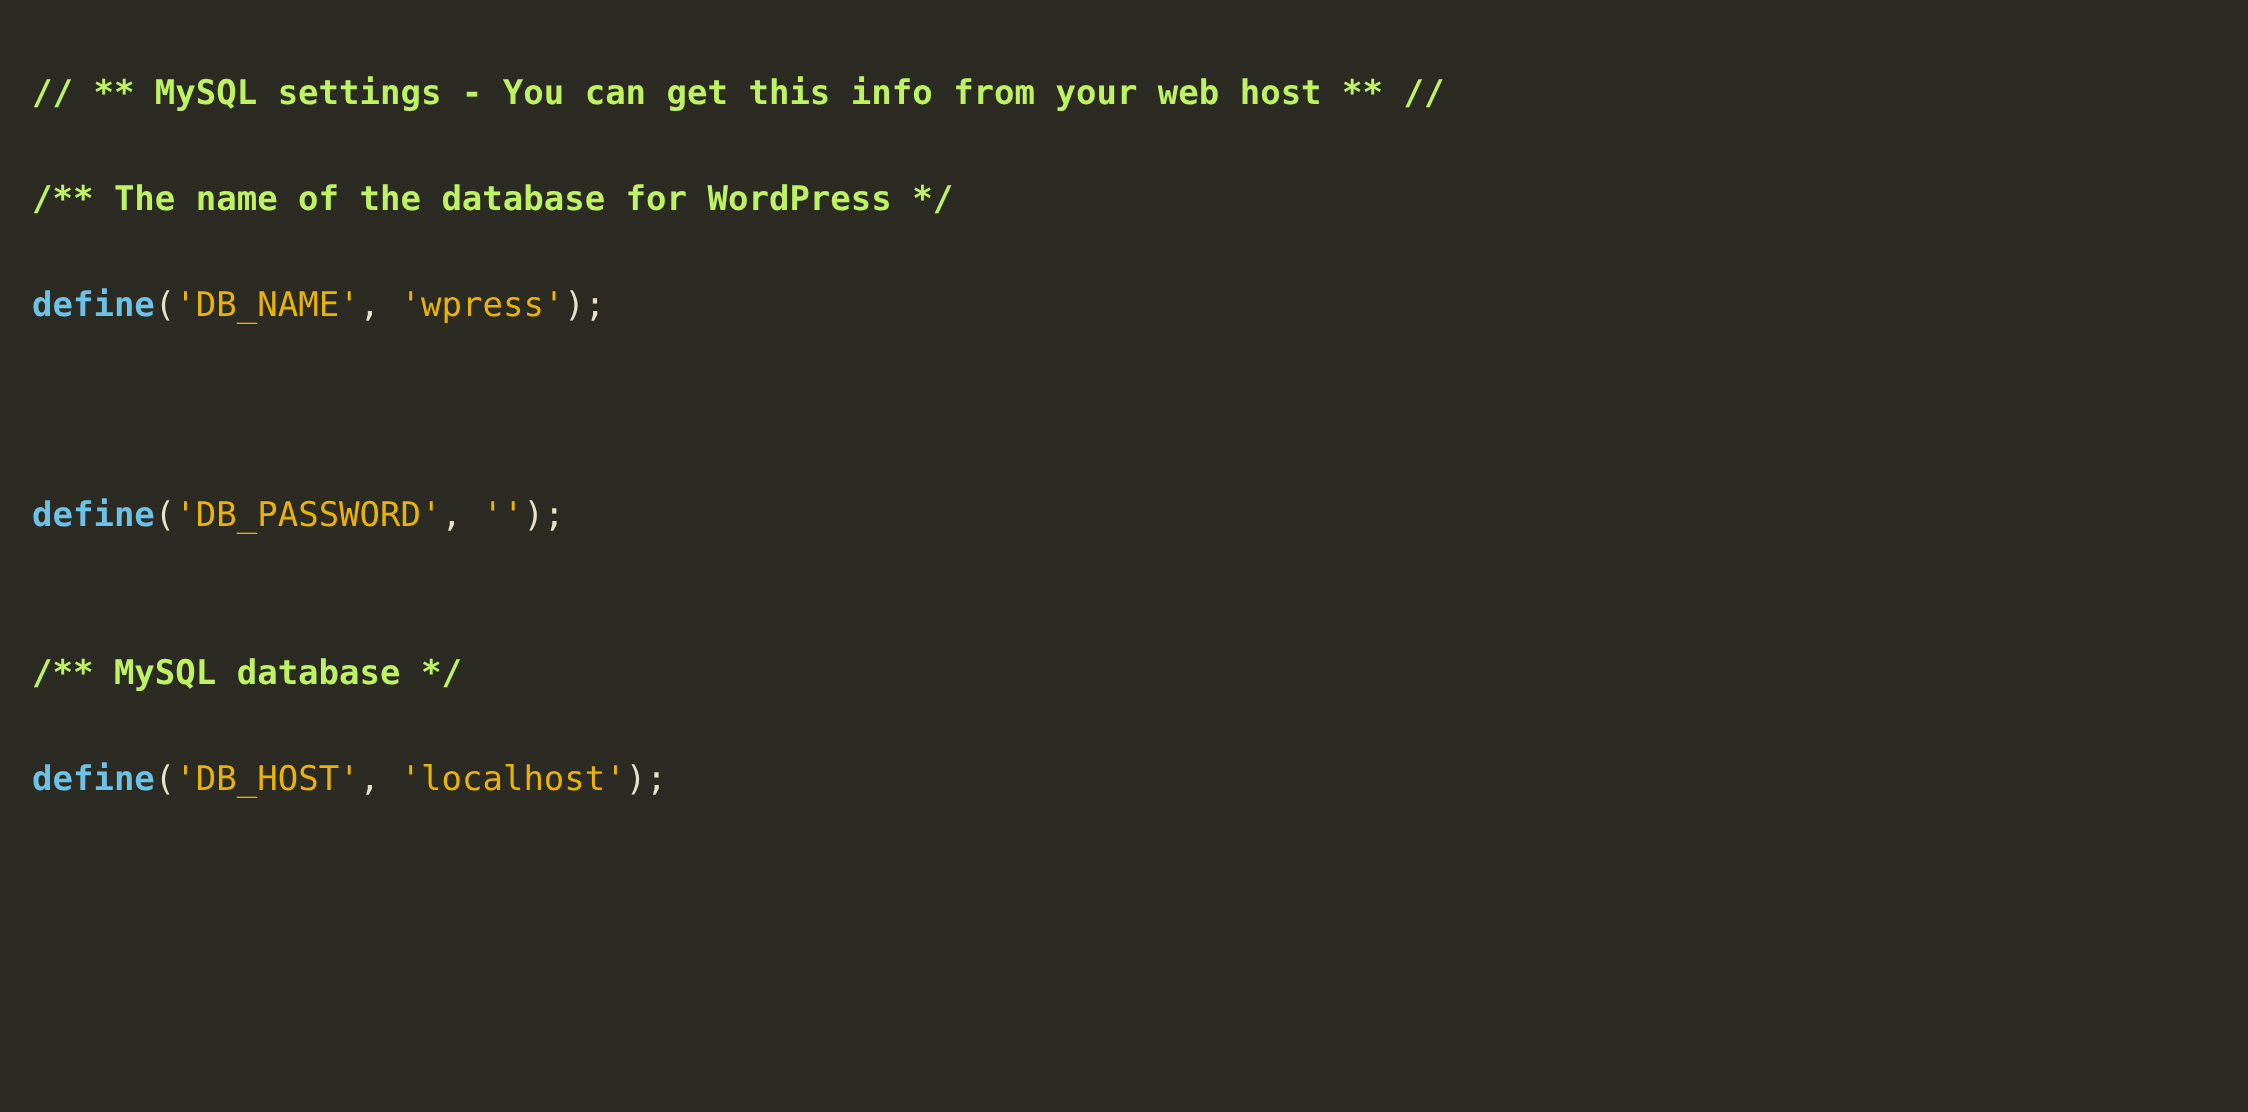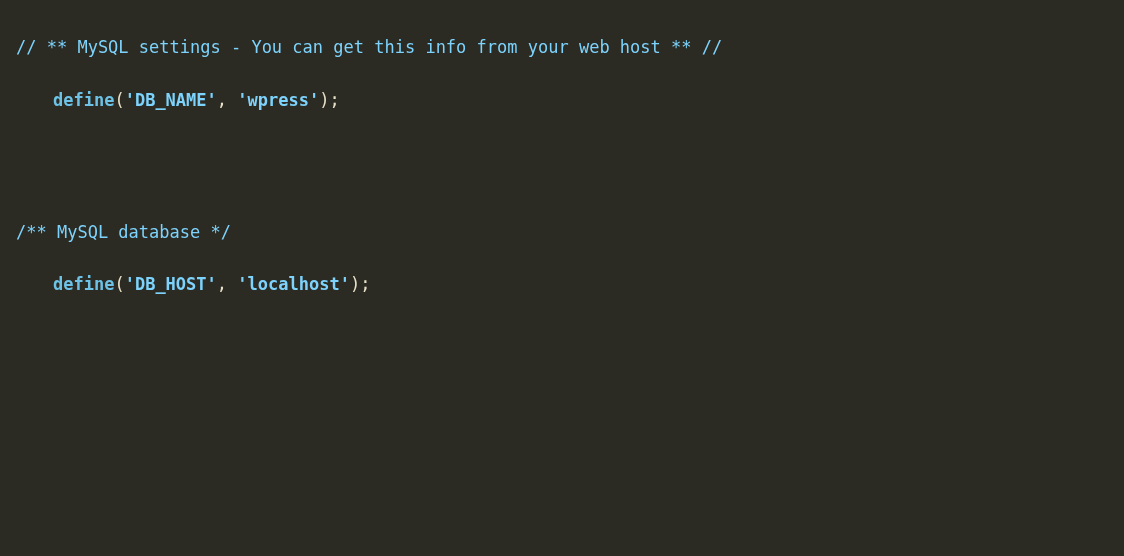--- a/index.html
+++ b/index.html
@@ -11,49 +11,51 @@
       line-height: 1.55;
       width: 1124px;
       height: 556px;
       overflow: hidden;
     }
     .code-container {
       padding: 8px 16px;
       white-space: pre;
     }
     .comment {
-      color: #7dd3fc;
+      color: #bef264;
+      font-weight: bold;
     }
     .keyword {
       color: #6dc2e6;
       font-weight: bold;
-      margin-left: 37px;
     }
     .paren {
       color: #e6e1c8;
     }
     .string {
-      color: #7dd3fc;
-      font-weight: bold;
+      color: #eab308;
+      font-weight: normal;
     }
     .semicolon {
       color: #e6e1c8;
     }
     .line {
       display: block;
     }
   </style>
 </head>
 <body>
 
 <div class="code-container">
 <span class="line"><span class="comment">// ** MySQL settings - You can get this info from your web host ** //</span></span>
+<span class="line"><span class="comment">/** The name of the database for WordPress */</span></span>
 <span class="line"><span class="keyword">define</span><span class="paren">(</span><span class="string">'DB_NAME'</span><span class="paren">, </span><span class="string">'wpress'</span><span class="paren">)</span><span class="semicolon">;</span></span>
 <span class="line"></span>
 <span class="line"></span>
+<span class="line"><span class="keyword">define</span><span class="paren">(</span><span class="string">'DB_PASSWORD'</span><span class="paren">, </span><span class="string">''</span><span class="paren">)</span><span class="semicolon">;</span></span>
 <span class="line"></span>
 <span class="line"><span class="comment">/** MySQL database */</span></span>
 <span class="line"><span class="keyword">define</span><span class="paren">(</span><span class="string">'DB_HOST'</span><span class="paren">, </span><span class="string">'localhost'</span><span class="paren">)</span><span class="semicolon">;</span></span>
 <span class="line"></span>
 
 
 <span class="line"></span>
 
 
 </div>

